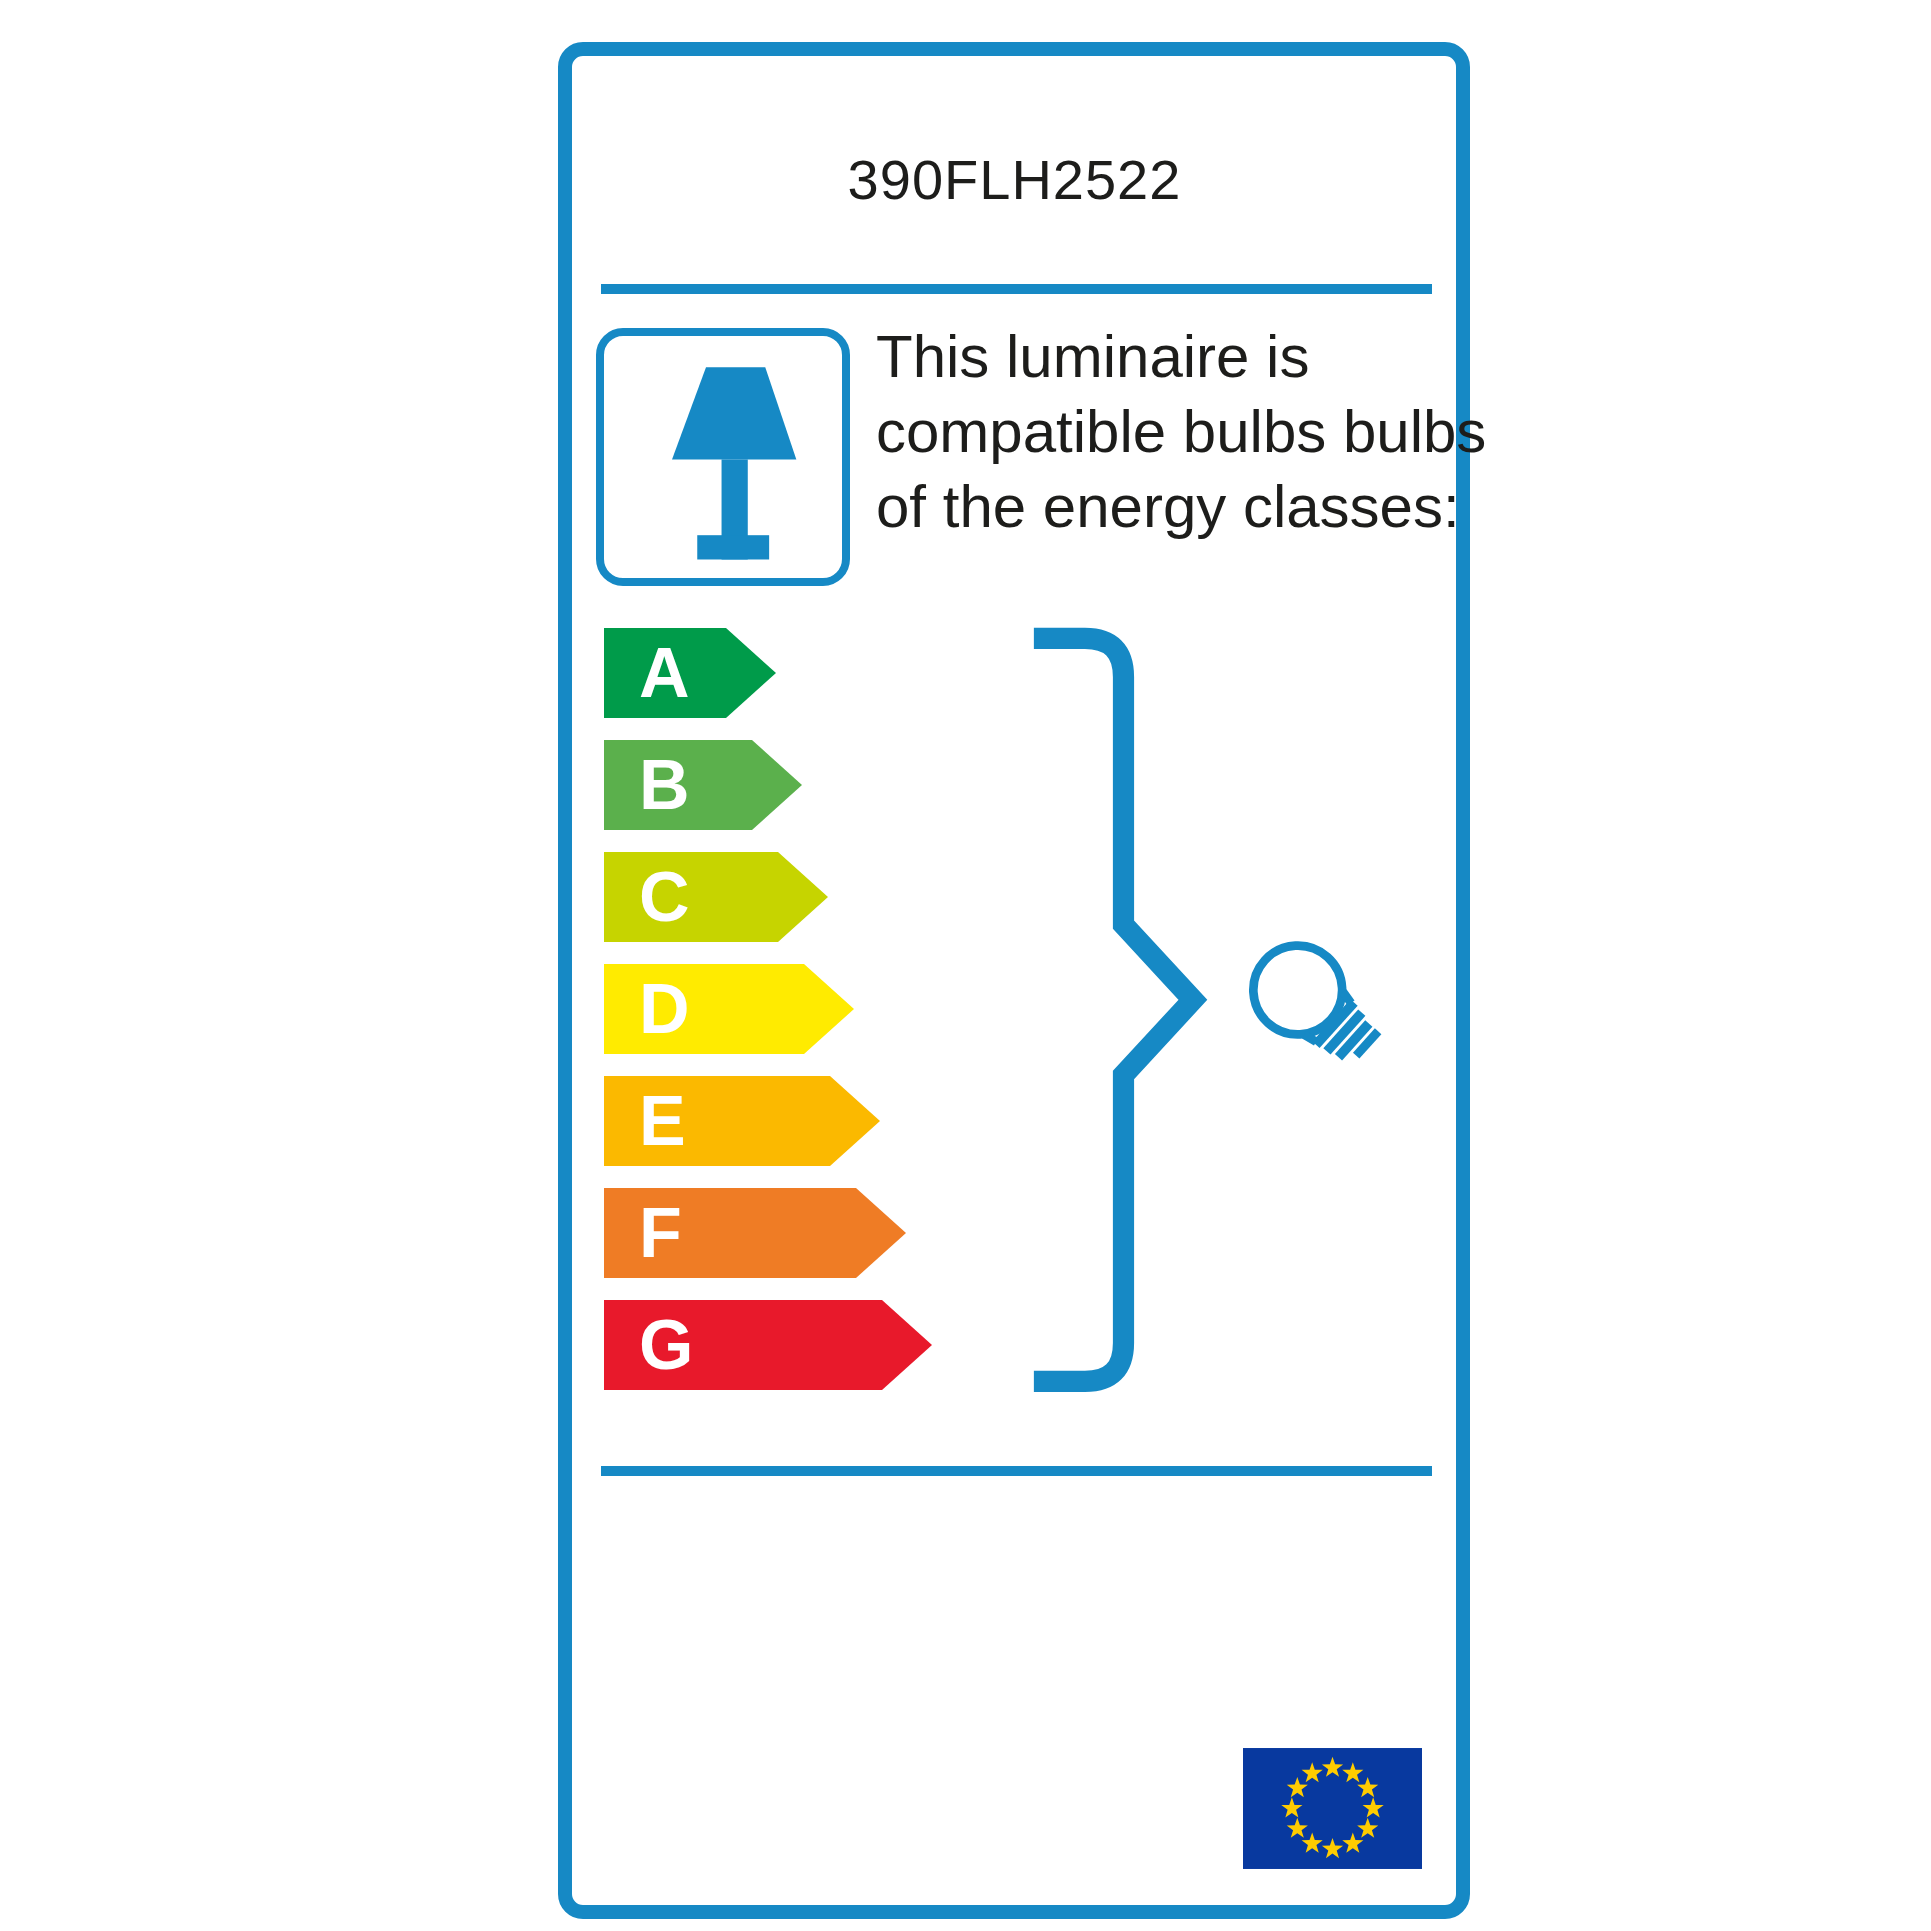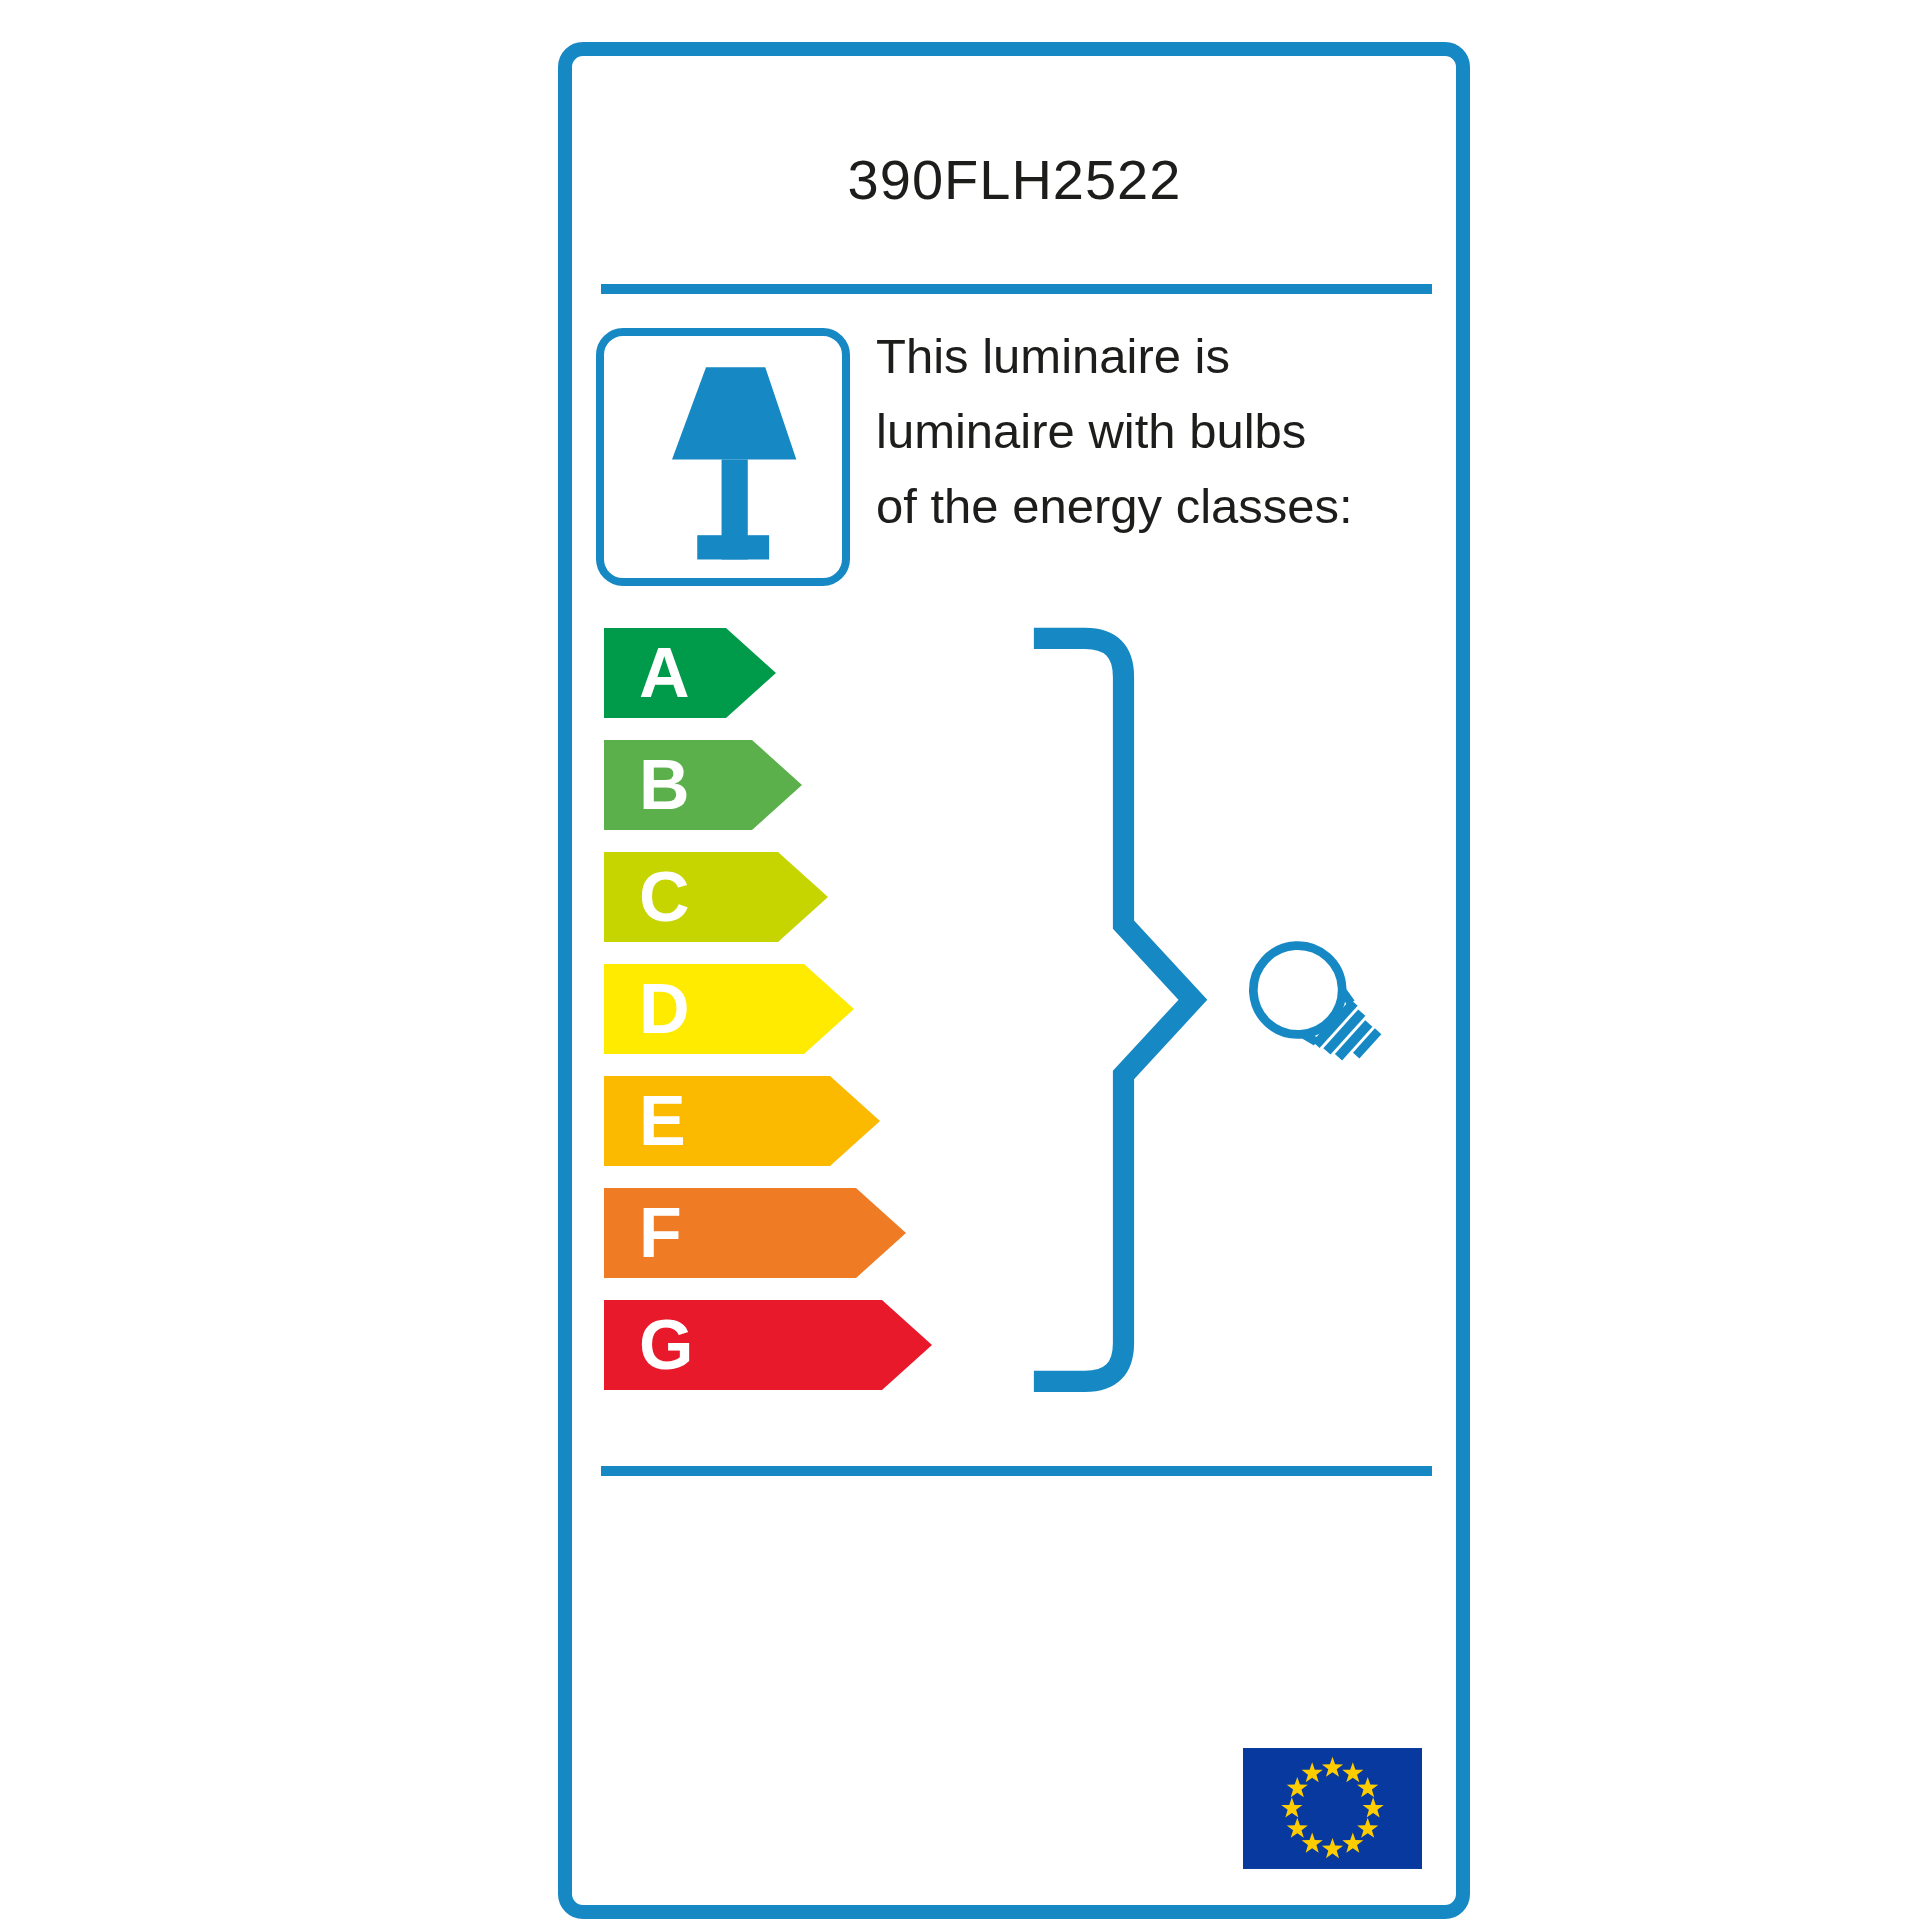--- a/index.html
+++ b/index.html
@@ -9,21 +9,21 @@
   .frame{position:absolute;left:558px;top:42px;width:912px;height:1877px;box-sizing:border-box;
          border:14.5px solid var(--accent);border-radius:25px;}
   .product-code{position:absolute;left:573px;top:147px;width:883px;text-align:center;
                 font-size:56px;letter-spacing:1px;color:var(--text);}
   .rule{position:absolute;left:601px;width:831px;height:9.7px;background:var(--accent);}
   .rule-top{top:284px;}
   .rule-bottom{top:1466px;}
   .lamp-box{position:absolute;left:596px;top:328px;width:254px;height:258px;box-sizing:border-box;
             border:8.7px solid var(--accent);border-radius:27px;color:var(--accent);}
   .lamp-box svg{display:block;width:100%;height:100%;}
-  .desc{position:absolute;left:876px;top:319px;font-size:49px;line-height:75px;color:var(--text);}
+  .desc{position:absolute;left:876px;top:319px;font-size:60px;line-height:75px;color:var(--text);}
   .arrows{position:absolute;left:604px;top:628px;}
   .arrow{display:flex;height:90px;margin-bottom:22px;}
   .arrow-body{position:relative;flex:1 1 auto;}
   .arrow-letter{position:absolute;left:35px;top:50%;transform:translateY(-50%);
                 font-size:70px;font-weight:bold;line-height:1;}
   .arrow-tip{width:0;height:0;border-top:45px solid transparent;border-bottom:45px solid transparent;
              border-left-width:50px;border-left-style:solid;}
   .art{position:absolute;color:var(--accent);}
   .brace-svg{left:1004px;top:608px;width:212px;height:801px;}
   .bulb-svg{left:1207px;top:908px;width:222px;height:193px;}
@@ -44,21 +44,21 @@
   <div class="lamp-box">
     <svg viewBox="0 0 245 249">
       <polygon points="105,32 166,32 198,127 70,127" fill="currentColor"></polygon>
       <rect x="121" y="127" width="27" height="103" fill="currentColor"></rect>
       <rect x="96" y="205" width="74" height="25" fill="currentColor"></rect>
     </svg>
   </div>
 
   <div class="desc">
     <div>This luminaire is</div>
-    <div>luminaire with bulbs</div>
+    <div>compatible bulbs bulbs</div>
     <div>of the energy classes:</div>
   </div>
 
   <div class="arrows" id="arrows">
       <div class="arrow" style="width: 172px;">
         <div class="arrow-body" style="background: rgb(0, 155, 74);">
           <span class="arrow-letter" style="color: rgb(255, 255, 255);">A</span>
         </div>
         <div class="arrow-tip" style="border-left-color: rgb(0, 155, 74);"></div>
       </div>

